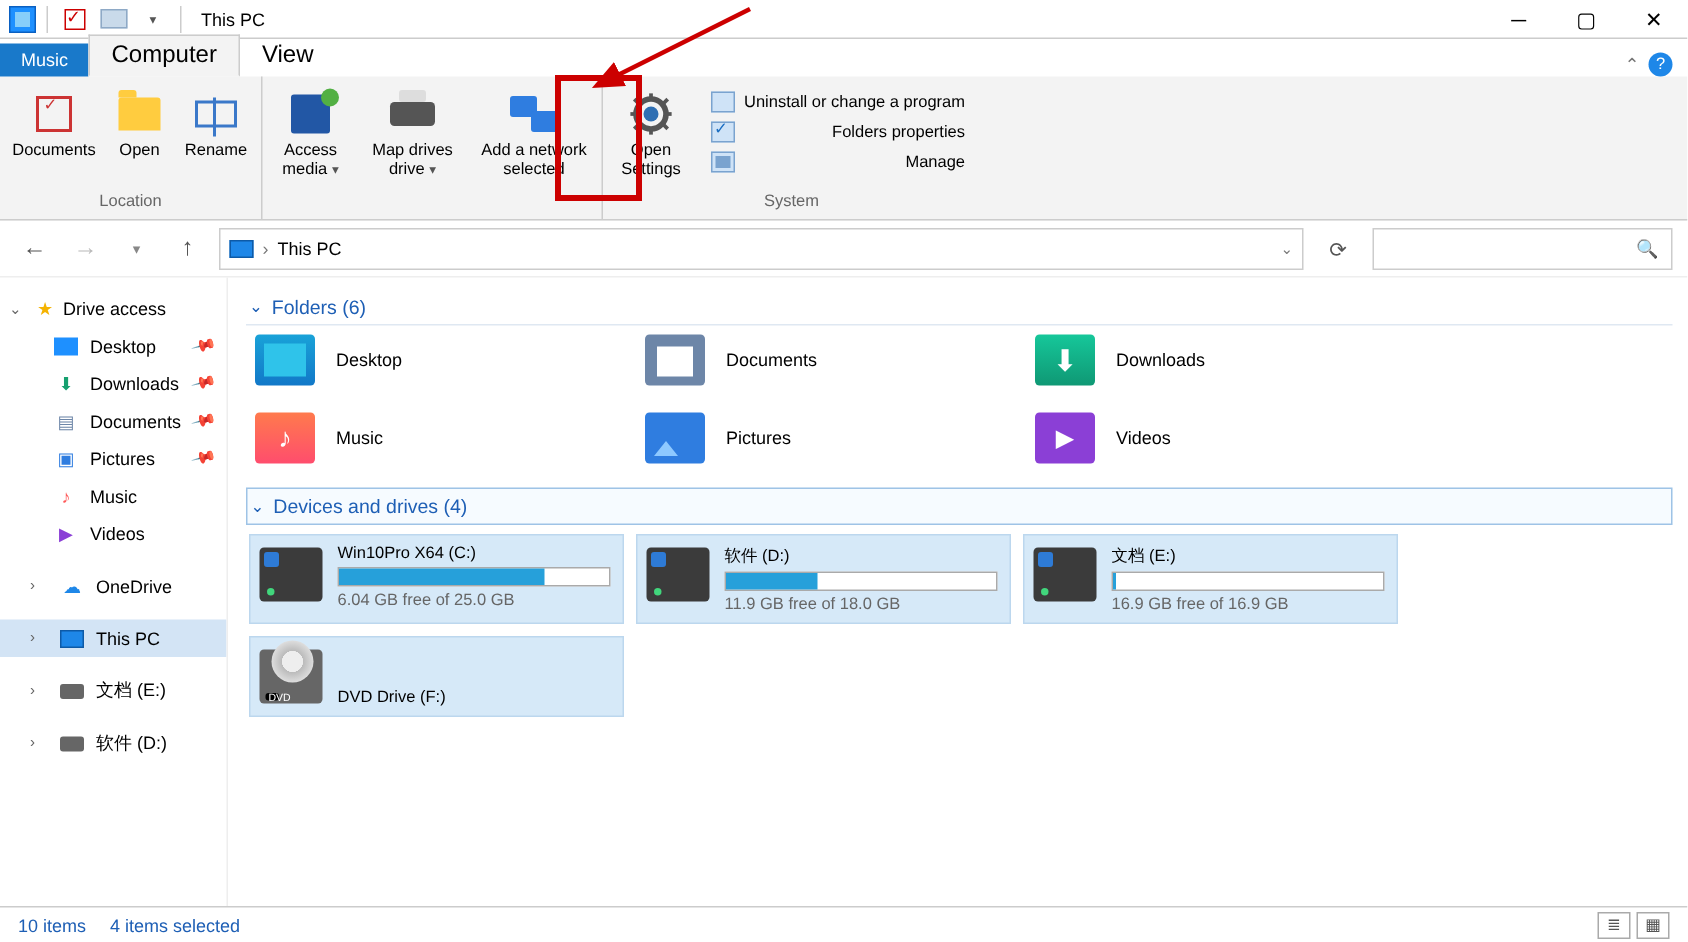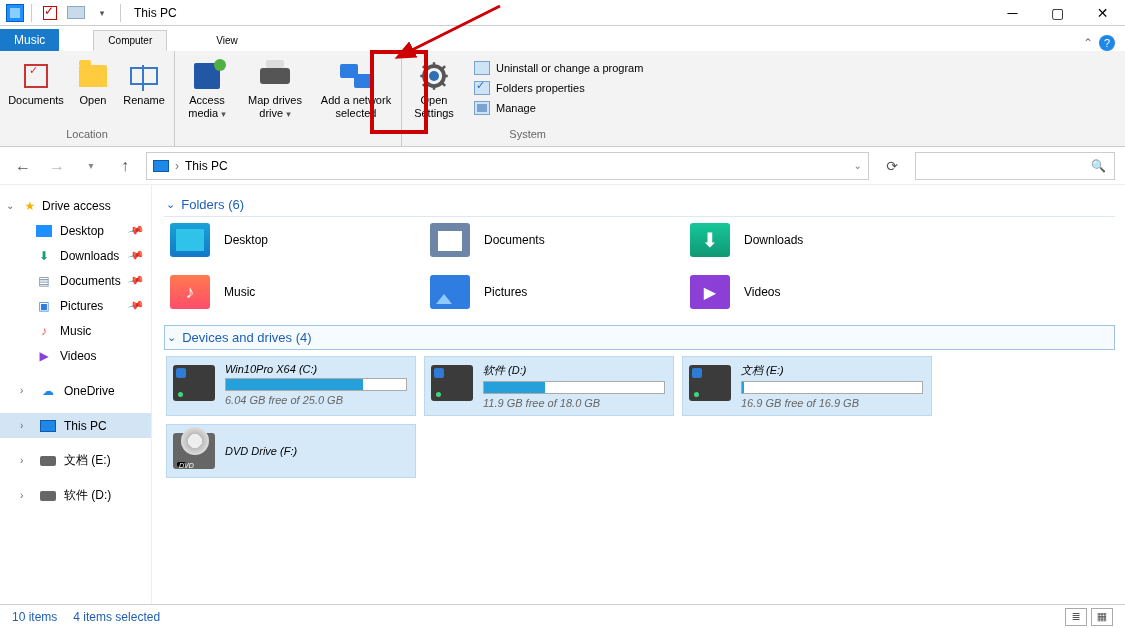--- a/index.html
+++ b/index.html
@@ -14,33 +14,33 @@
   .check { width:14px;height:14px;border:1px solid #c00;position:relative;}
   .check::after{content:"✓";color:#c00;position:absolute;top:-3px;left:0;font-size:12px;}
   .folder-sm{width:18px;height:13px;background:#c9daea;border:1px solid #8ea9c6;position:relative;}
   .chev{font-size:9px;color:#555;}
   .tb-title {margin-left:6px; font-size:12px;}
   .tb-right { margin-left:auto; display:flex; }
   .tb-sys { width:45px; height:26px; display:flex; align-items:center; justify-content:center; font-size:14px;}
   
   .tabs { height:25px; display:flex; align-items:flex-end; background:#fff; }
   .tab-file { background:#1979ca; color:#fff; padding:4px 14px; font-size:12px;}
-  .tab { padding:4px 14px; font-size:10px; border:1px solid transparent;margin-left:34px; }
+  .tab { padding:4px 14px; font-size:16px; border:1px solid transparent; }
   .tab.active { background:#f3f3f3; border:1px solid #ccc; border-bottom:1px solid #f3f3f3; }
   .tabs-right { margin-left:auto; display:flex; align-items:center; gap:6px; padding-right:10px;}
   .help { width:16px;height:16px;border-radius:50%;background:#1e87e8;color:#fff;display:flex;align-items:center;justify-content:center;font-size:11px;}
   
   .ribbon { background:#f3f3f3; border-bottom:1px solid #ccc; height:96px; display:flex; }
   .rgroup { border-right:1px solid #ccc; display:flex; flex-direction:column; align-items:center; padding:2px 6px 0 6px;}
   .rgroup-body{ flex:1; display:flex; align-items:flex-start; gap:6px; padding-top:4px;}
   .rgroup-cap {font-size:11px; color:#666; text-align:center; height:18px; width:100%;}
   .rbig { width:60px; display:flex; flex-direction:column; align-items:center; gap:2px; text-align:center; font-size:11px; line-height:1.15; padding-top:3px;}
   .rbig .ico { width:32px;height:32px; display:flex;align-items:center;justify-content:center;}
   .rlinks { display:flex; flex-direction:column; gap:6px; padding:4px 4px 0 8px; font-size:11px; }
-  .rlink { display:flex; align-items:center; gap:6px; white-space:nowrap;}
+  .rlink { display:flex; align-items:center; gap:6px; white-space:nowrap;justify-content:space-between;}
   .rlink .li { width:16px;height:14px;border:1px solid #7aa3cf;background:#cfe3f7;position:relative;}
   .rlink .li.ck::after{content:"✓";color:#1b6ec2;position:absolute;top:-3px;left:1px;font-size:11px;}
   .rlink .li.db::after{content:"";position:absolute;inset:2px;background:#7aa3cf;}
   .highlight-box { position:absolute; border:4px solid #c00; pointer-events:none;}
   .arrow { position:absolute; pointer-events:none;}
   
   .navbar { height:38px; display:flex; align-items:center; gap:8px; padding:0 10px; border-bottom:1px solid #eee;}
   .nav-btn { width:26px;height:26px;display:flex;align-items:center;justify-content:center;color:#555;font-size:16px;}
   .address { flex:1; height:28px; border:1px solid #ccc; display:flex; align-items:center; padding:0 6px; gap:6px;}
   .searchbox { width:200px; height:28px; border:1px solid #ccc; display:flex; align-items:center; justify-content:flex-end; padding:0 8px; color:#777;}
@@ -55,21 +55,21 @@
   .pin { margin-left:auto; margin-right:8px; color:#888; font-size:11px; transform:rotate(30deg);}
   .twisty { width:12px; color:#666; font-size:10px;}
   .t-ico { width:16px;height:16px;display:flex;align-items:center;justify-content:center;}
   .content { flex:1; overflow:auto; padding:8px 10px 0 12px;}
   .group-hdr { color:#1e5fb5; font-size:13px; display:flex;align-items:center;gap:6px; border-bottom:1px solid #dfe8f2; padding:4px 2px; margin-bottom:6px;}
   .group-hdr .gchev{color:#1e5fb5;font-size:11px;}
   .folders-grid { display:grid; grid-template-columns:repeat(3, 250px); row-gap:18px; column-gap:10px; margin-bottom:16px; padding-left:6px;}
   .folder-item { display:flex; align-items:center; gap:14px; font-size:12px;}
   .folder-item .fico { width:40px;height:34px;border-radius:3px;}
   .drives-grid { display:grid; grid-template-columns:repeat(3, 250px); gap:8px; padding-left:2px; margin-bottom:10px;}
-  .drive-item { background:#d6e9f8; border:1px solid #bcd7ee; padding:6px 8px 6px 6px; display:flex; gap:10px;font-style:italic;}
+  .drive-item { background:#d6e9f8; border:1px solid #bcd7ee; padding:6px 8px 6px 6px; display:flex; gap:10px;}
   .drive-ico { width:42px;height:36px;background:#3b3b3b;border-radius:3px;position:relative;margin-top:2px;}
   .drive-ico::before{content:"";position:absolute;top:3px;left:3px;width:10px;height:10px;background:#2e7bd6;border-radius:2px;}
   .drive-ico::after{content:"";position:absolute;bottom:4px;left:5px;width:5px;height:5px;background:#41d67c;border-radius:50%;}
   .drive-ico.dvd{background:#666;}
   .drive-ico.dvd::before{content:"";position:absolute;top:-6px;left:8px;width:28px;height:28px;border-radius:50%;background:radial-gradient(circle,#eee 35%,#bbb 36%,#ddd 70%);}
   .drive-ico.dvd::after{content:"DVD";position:absolute;bottom:2px;left:4px;font-size:7px;color:#fff;background:#000;padding:0 2px;border-radius:2px;}
   .drive-info { flex:1; display:flex; flex-direction:column; gap:3px; font-size:11px;}
   .bar { width:100%; height:13px; background:#fff; border:1px solid #aaa; position:relative;}
   .bar-fill { position:absolute; top:0; left:0; bottom:0; background:#26a0da;}
   .drive-free { color:#666; }
@@ -380,21 +380,21 @@
         <div class="drive-info">
           <span>文档 (E:)</span>
           <div class="bar">
               <div class="bar-fill" style="width:1%"></div>
             </div>
           <span class="drive-free">16.9 GB free of 16.9 GB</span>
         </div>
       </div>
       <div class="drive-item" style="height:54px">
         <div class="drive-ico dvd"></div>
-        <div class="drive-info" style="justify-content:center">
+        <div class="drive-info" style="justify-content:flex-end">
           <span>DVD Drive (F:)</span>
         </div>
       </div>
     </div>
   </div>
 </div>
 
 <div class="status">
   <span>10 items</span>
   <span>4 items selected</span>

